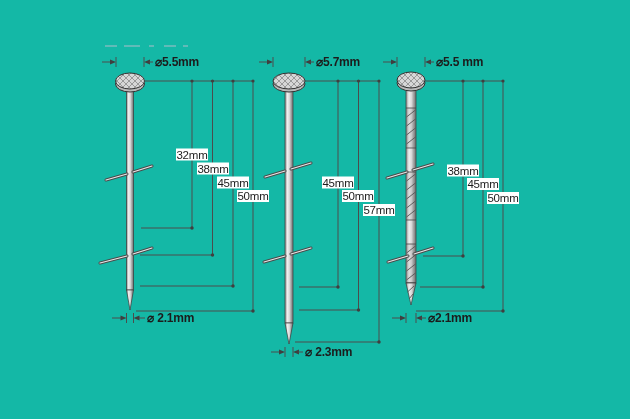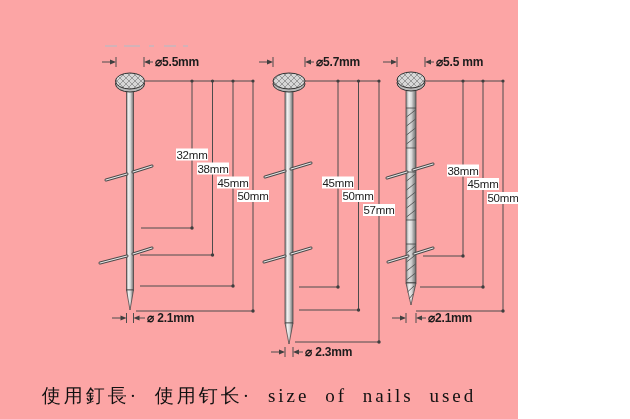--- a/index.html
+++ b/index.html
@@ -1,16 +1,16 @@
 <!DOCTYPE html>
 <html><head>
 <meta charset="utf-8">
 <style>
   html,body{margin:0;padding:0;background:#fff;}
-  #stage{position:relative;width:518px;height:419px;background:#fca5a5;overflow:hidden;
+  #stage{position:relative;width:630px;height:419px;background:#14b8a6;overflow:hidden;
          font-family:"Liberation Sans",sans-serif;}
   svg text{font-family:"Liberation Sans",sans-serif;fill:#1c1c1c;}
   .dimtxt{font-size:11.5px;letter-spacing:-0.2px;}
   .diatxt{font-size:12px;letter-spacing:-0.2px;font-weight:600;}
   .dimline{stroke:#4c4c4c;stroke-width:1;fill:none;}
   .outline{stroke:#333;stroke-width:1;}
   .dot{fill:#3f3f3f;}
   .wire{stroke:#4a4a4a;stroke-width:3;stroke-linecap:round;fill:none;}
   .wirehi{stroke:#e8e8e8;stroke-width:1.2;stroke-linecap:round;fill:none;}
   .spiral{stroke:#555;stroke-width:0.9;fill:none;}
@@ -266,14 +266,13 @@
       <rect class="labelbg" x="447" y="164.5" width="32" height="12"></rect>
       <text class="dimtxt" x="463" y="174.5" text-anchor="middle">38mm</text>
       <rect class="labelbg" x="467" y="178" width="32" height="12"></rect>
       <text class="dimtxt" x="483" y="188" text-anchor="middle">45mm</text>
       <rect class="labelbg" x="487" y="192" width="32" height="12"></rect>
       <text class="dimtxt" x="503" y="202" text-anchor="middle">50mm</text>
     </g>
   </g>
 </svg>
 
-<div id="caption">使用釘長· 使用钉长·  size of nails used</div>
 </div>
 
 </body></html>

